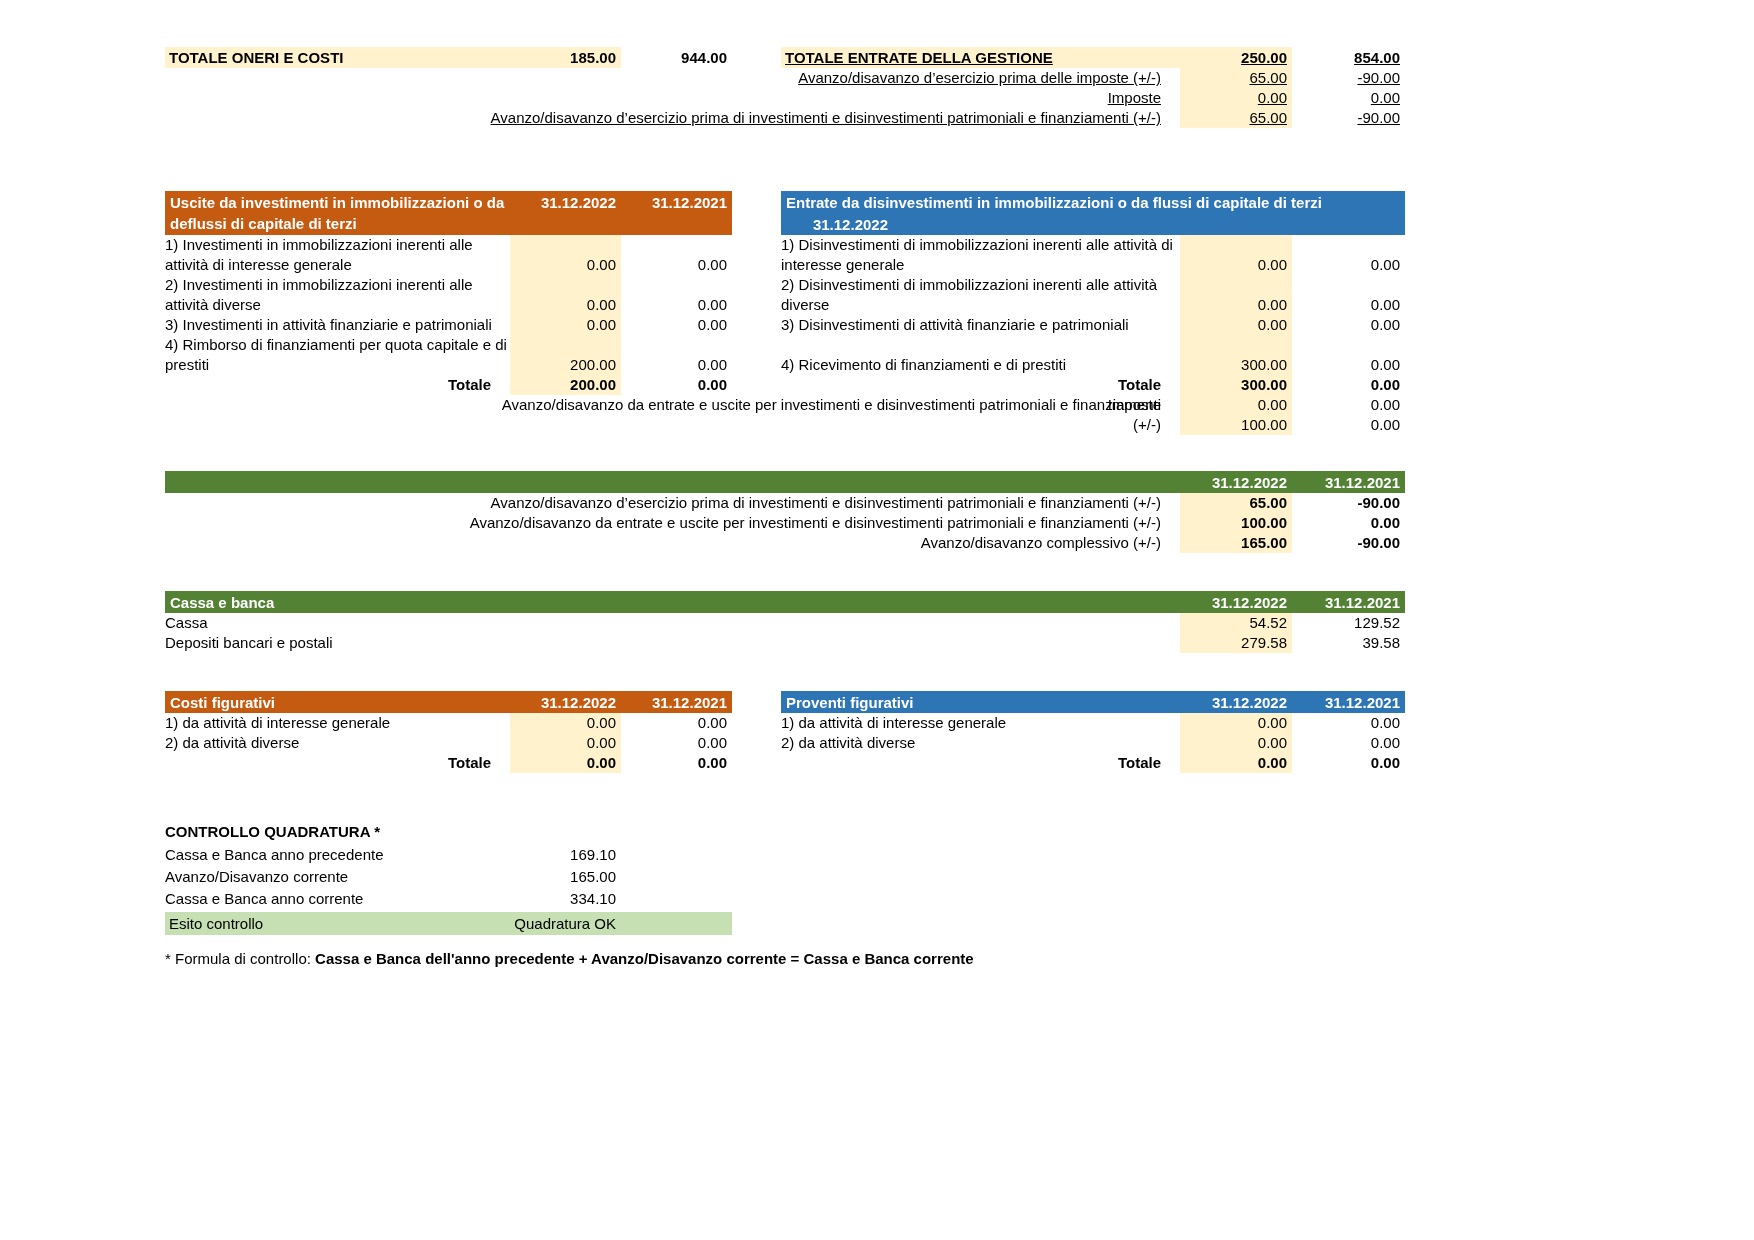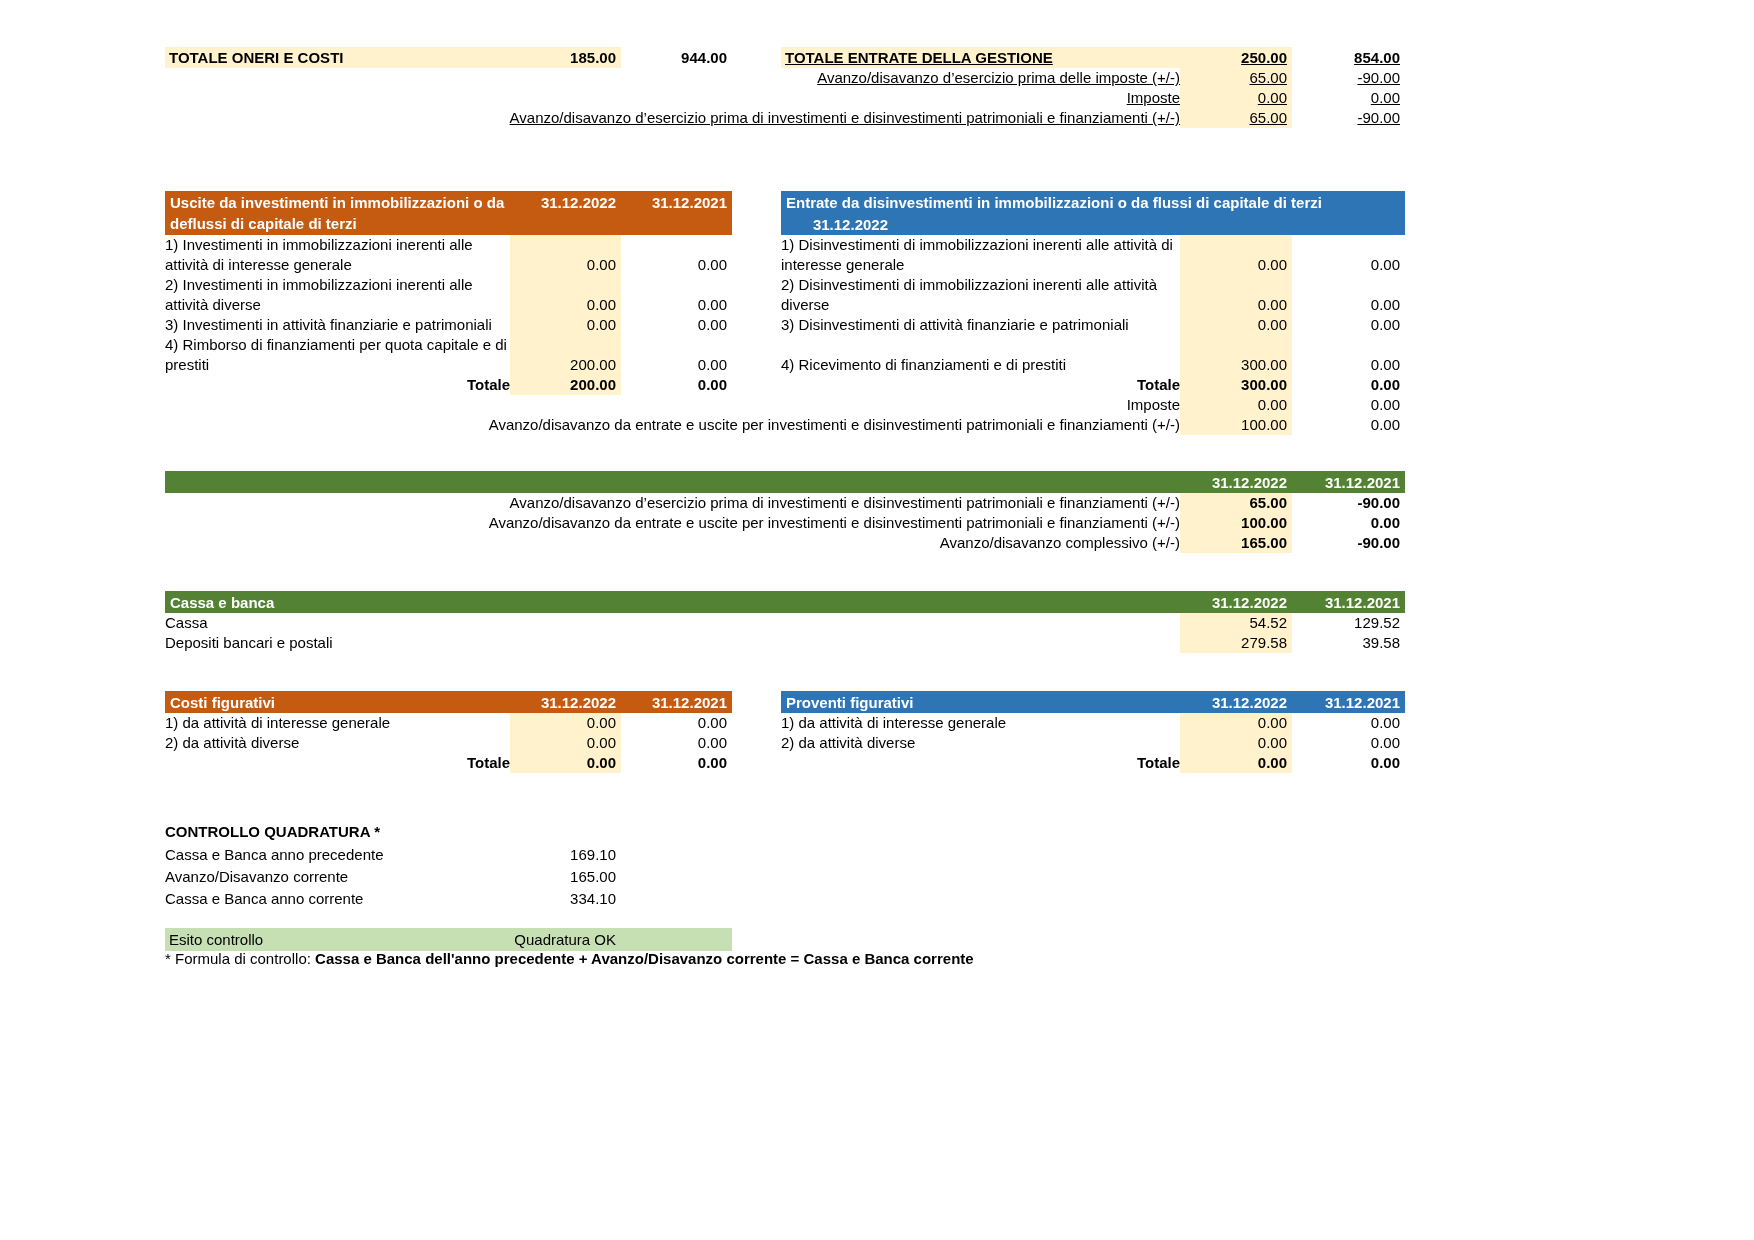--- a/index.html
+++ b/index.html
@@ -15,21 +15,21 @@
   }
   .abs{position:absolute;}
   .row{display:flex;align-items:flex-end;}
   .lbl{flex:1;line-height:20px;}
   .v{flex:none;display:flex;align-items:flex-end;justify-content:flex-end;
      align-self:stretch;box-sizing:border-box;padding:0 5px 0 0;line-height:20px;}
   .w111{width:111px;} .w112{width:112px;} .w113{width:113px;}
   .cream{background:#FFF2CC;}
   .h20{height:20px;} .h21{height:21px;} .h40{height:40px;}
   .bold{font-weight:bold;}
-  .ralign{text-align:right;padding-right:0;}
+  .ralign{text-align:right;padding-right:19px;}
   
   .band{color:#fff;font-weight:bold;margin-top:28px;}
   .band .lbl{padding-left:5px;line-height:21px;align-self:flex-start;padding-top:1px;}
   .band .v{align-items:flex-start;padding-top:1px;line-height:21px;}
   .orange{background:#C55A11;}
   .blue{background:#2E75B6;}
   .green{background:#548235;}
   .palegreen{background:#C6E0B4;}
   .hdr2{height:44px;}
   .hdr1{height:22px;}
@@ -253,21 +253,21 @@
       </div>
       <div class="ctrl-row">
         <div class="ctrl-lbl">Avanzo/Disavanzo corrente</div>
         <div class="ctrl-v">165.00</div>
       </div>
       <div class="ctrl-row">
         <div class="ctrl-lbl">Cassa e Banca anno corrente</div>
         <div class="ctrl-v">334.10</div>
       </div>
     </div>
-    <div class="palegreen" style="width:567px;height:23px;margin-top:18px;">
+    <div class="palegreen" style="width:567px;height:23px;margin-top:2px;">
       <div class="ctrl-row" style="width:455px;height:23px;line-height:23px;">
         <div class="ctrl-lbl" style="padding-left:4px;">Esito controllo</div>
         <div class="ctrl-v">Quadratura OK</div>
       </div>
     </div>
   </div>
 
   <div class="abs foot" style="left:165px;top:948px;width:1240px;">
     <span>* Formula di controllo: </span><span class="bold">Cassa e Banca dell'anno precedente + Avanzo/Disavanzo corrente = Cassa e Banca corrente</span>
   </div>

